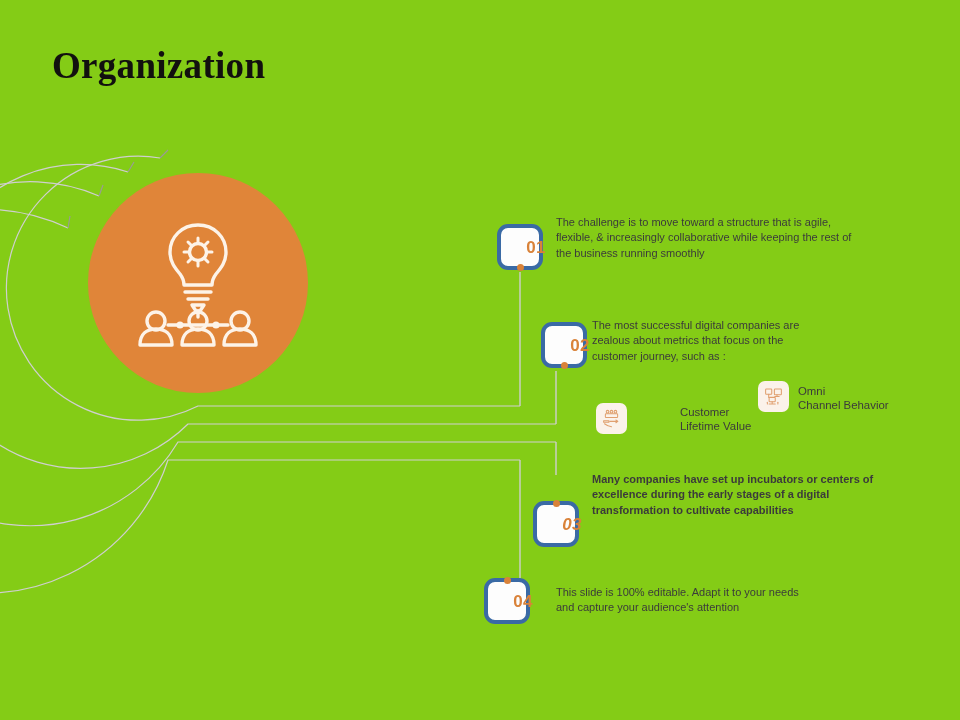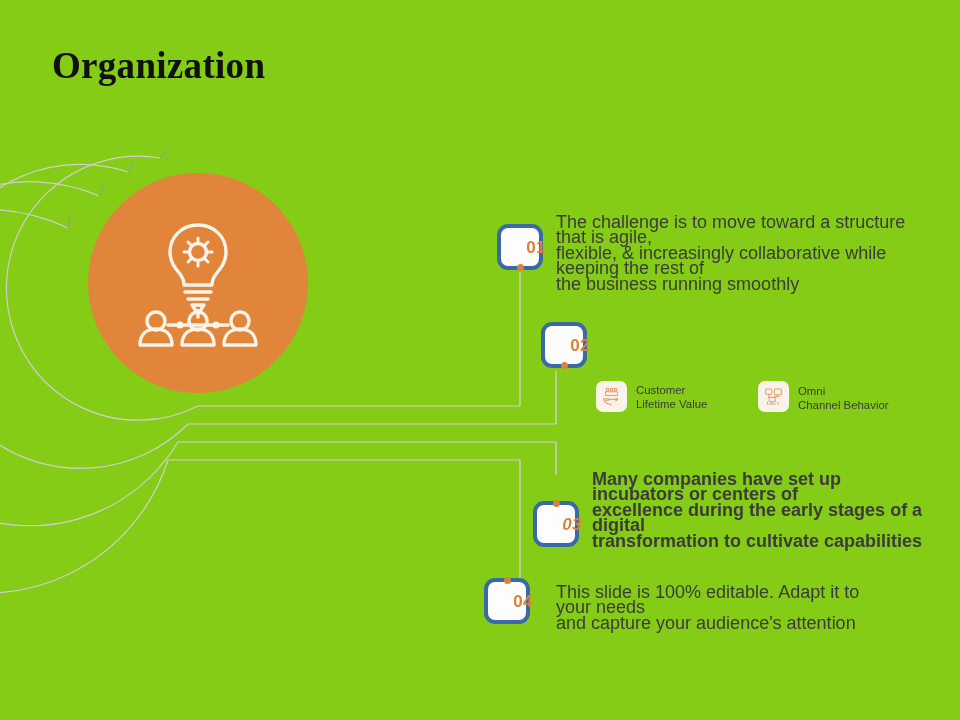--- a/index.html
+++ b/index.html
@@ -91,21 +91,21 @@
     left: 50%;
     margin-left: -3.5px;
   }
   .badge-dot.bottom { bottom: -5px; }
   .badge-dot.top    { top: -5px; }
 
   
   .item-text {
     position: absolute;
     font-family: "Liberation Sans", sans-serif;
-    font-size: 18px;
+    font-size: 11px;
     line-height: 15.4px;
     color: #3b3b3b;
     white-space: pre-line;
   }
 
   
   .subitem {
     position: absolute;
     display: flex;
     align-items: center;
@@ -207,22 +207,25 @@
     <span class="badge-dot bottom"></span>
   </div>
   <div class="item-text" style="left:556px; top:215px; width:364px;">The challenge is to move toward a structure that is agile,
 flexible, &amp; increasingly collaborative while keeping the rest of
 the business running smoothly</div>
 
   <div class="badge" style="left:533px; top:322px;margin-left:8px;">
     <span class="badge-num">02</span>
     <span class="badge-dot bottom"></span>
   </div>
-
-  <div class="subitem" style="left:596px; top:381px;">
+  <div class="item-text" style="left:592px; top:318px; width:330px;">The most successful digital companies are
+zealous about metrics that focus on the
+customer journey, such as :</div>
+
+  <div class="subitem" style="left:596px; top:403px;gap:44px;">
     <span class="subitem-iconbox">
       <svg viewBox="0 0 24 24" width="21" height="21" fill="none" stroke="#e0a070" stroke-width="1.2" stroke-linecap="round" stroke-linejoin="round">
         <circle cx="7.5" cy="4.2" r="1.5"></circle>
         <circle cx="12" cy="4.2" r="1.5"></circle>
         <circle cx="16.5" cy="4.2" r="1.5"></circle>
         <rect x="5" y="6.6" width="14" height="4.2" rx="0.8"></rect>
         <path d="M 3 14.5 L 9 14.5 L 9 16.2 L 3 16.2 Z"></path>
         <line x1="10" y1="15.3" x2="19" y2="15.3"></line>
         <path d="M 17 13.7 L 19.2 15.3 L 17 16.9"></path>
         <path d="M 4 18 C 6 19.5 9 21 12 21.5"></path>

